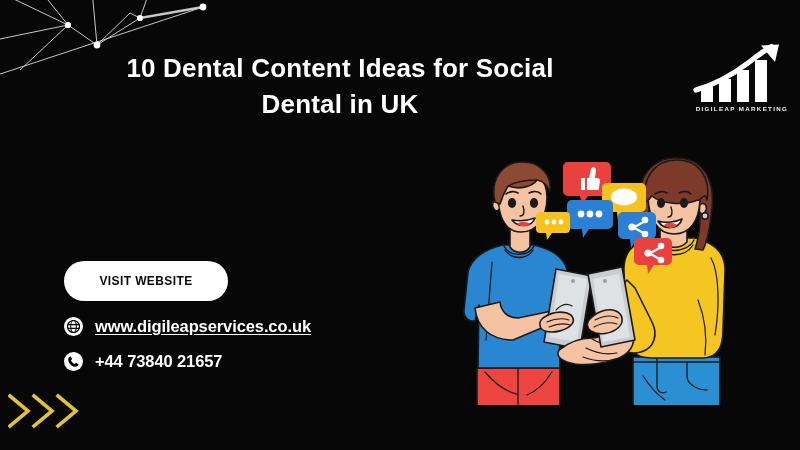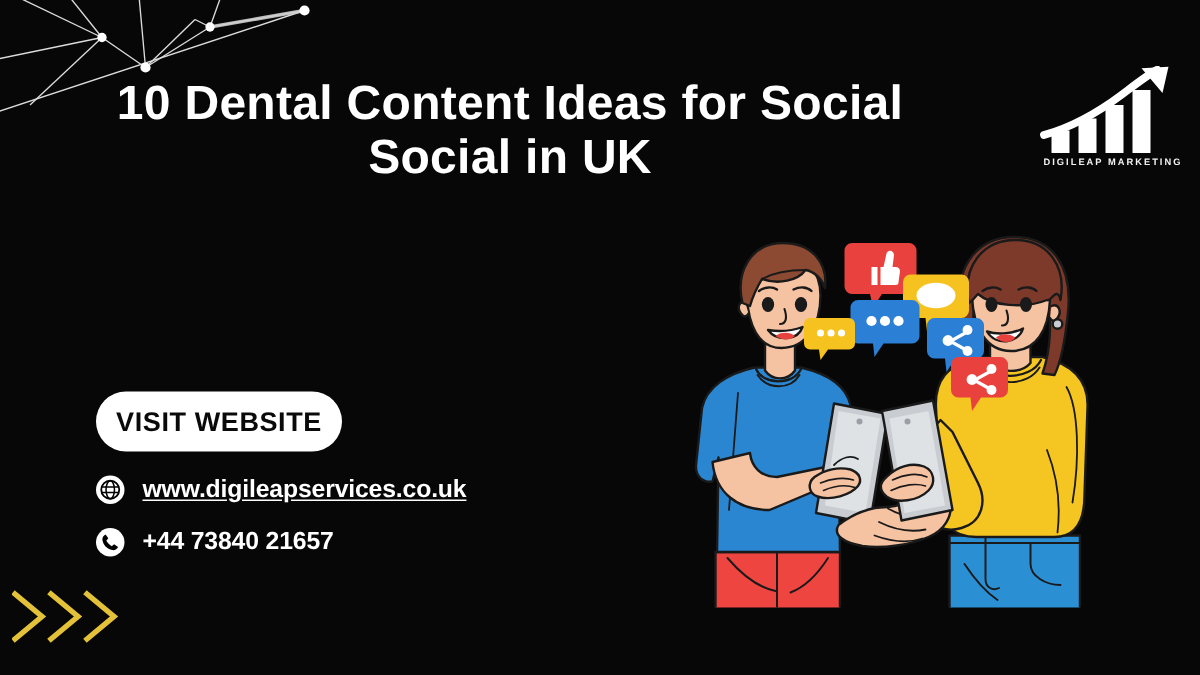--- a/index.html
+++ b/index.html
@@ -21,21 +21,21 @@
   
   #network { position:absolute; left:0; top:0; width:240px; height:95px; }
 
   
   #headline {
     position:absolute;
     left:60px; top:50px;
     width:560px;
     text-align:center;
     color:#ffffff;
-    font-size:32px;
+    font-size:26px;
     line-height:36px;
     font-weight:bold;
     letter-spacing:.2px;
   }
 
   
   #logo { position:absolute; right:8px; top:44px; width:100px; height:76px; }
   #logo-mark { display:block; width:100px; height:62px; }
   #logo-text {
     display:block;
@@ -52,21 +52,21 @@
     position:absolute;
     left:64px; top:261px;
     width:164px; height:40px;
     background:#ffffff;
     border-radius:20px;
     display:flex; align-items:center; justify-content:center;
     cursor:pointer;
   }
   #cta-label {
     color:#0a0a0a;
-    font-size:18px;
+    font-size:12px;
     font-weight:bold;
     letter-spacing:.4px;
   }
 
   
   .contact-row {
     position:absolute;
     left:64px;
     display:flex; align-items:center; gap:12px;
   }
@@ -125,21 +125,21 @@
     <g fill="#ffffff">
       <circle cx="68" cy="25" r="3.1"></circle>
       <circle cx="97" cy="45" r="3.4"></circle>
       <circle cx="140" cy="18" r="3.1"></circle>
       <circle cx="203" cy="7" r="3.4"></circle>
     </g>
   </svg>
 
   <div id="headline">
     <span>10 Dental Content Ideas for Social</span><br>
-    <span>Social in UK</span>
+    <span>Dental in UK</span>
   </div>
 
   <div id="logo">
     <svg id="logo-mark" viewBox="0 0 100 62">
       <g fill="#ffffff">
         <rect x="9" y="43" width="12" height="15"></rect>
         <rect x="27" y="35" width="12" height="23"></rect>
         <rect x="45" y="26" width="12" height="32"></rect>
         <rect x="63" y="16" width="12" height="42"></rect>
       </g>

